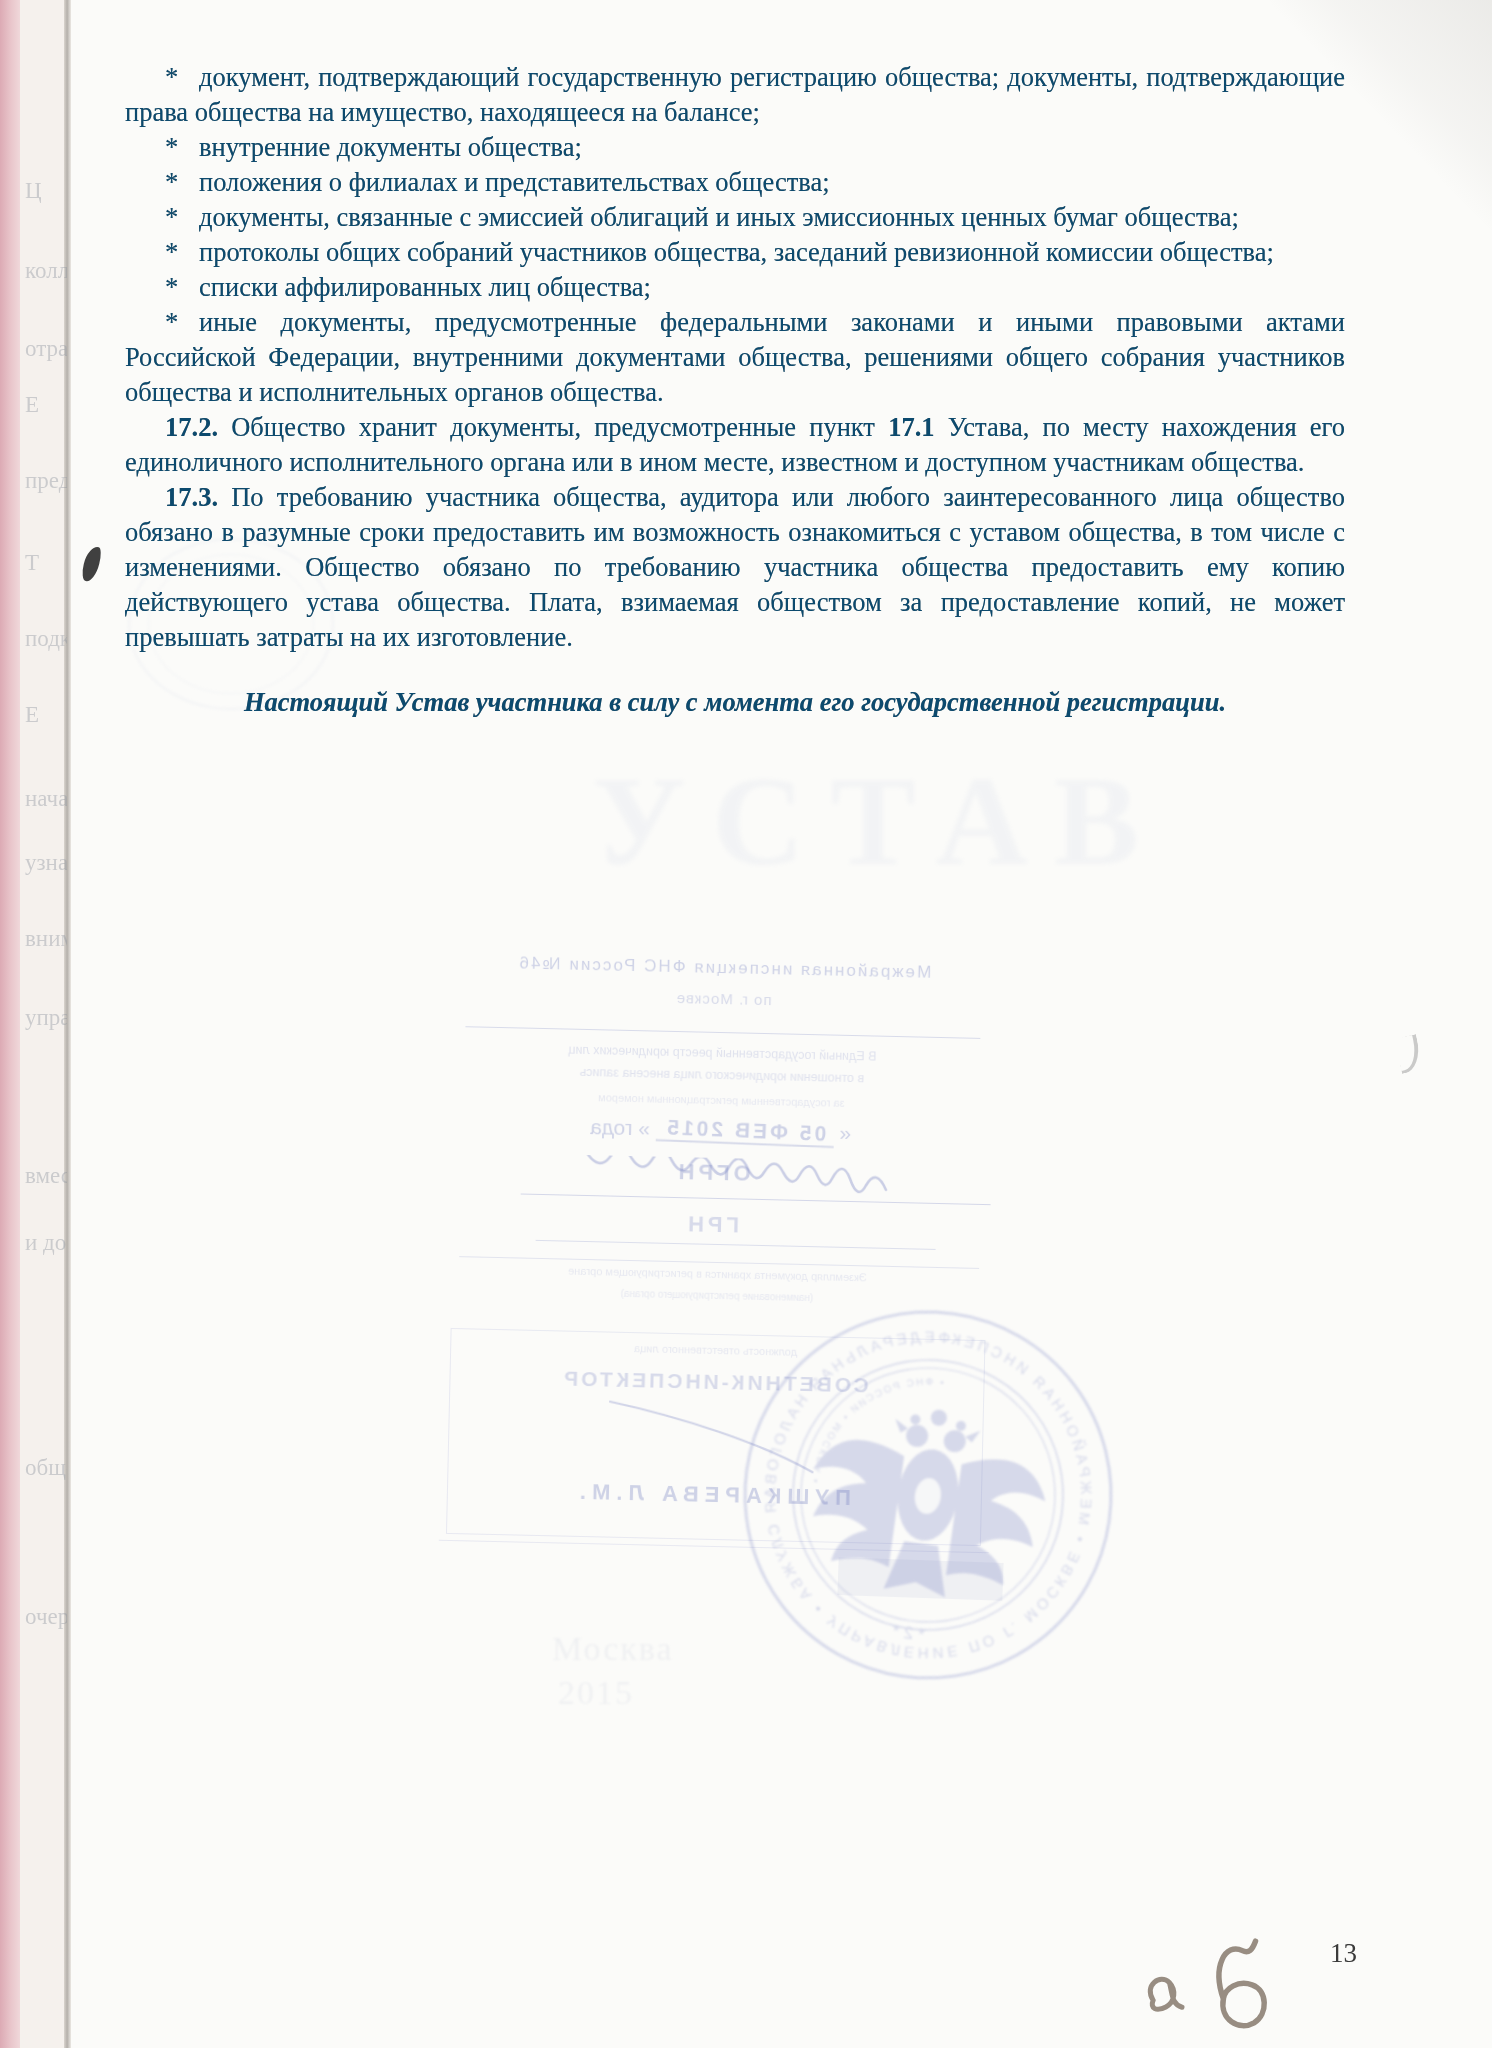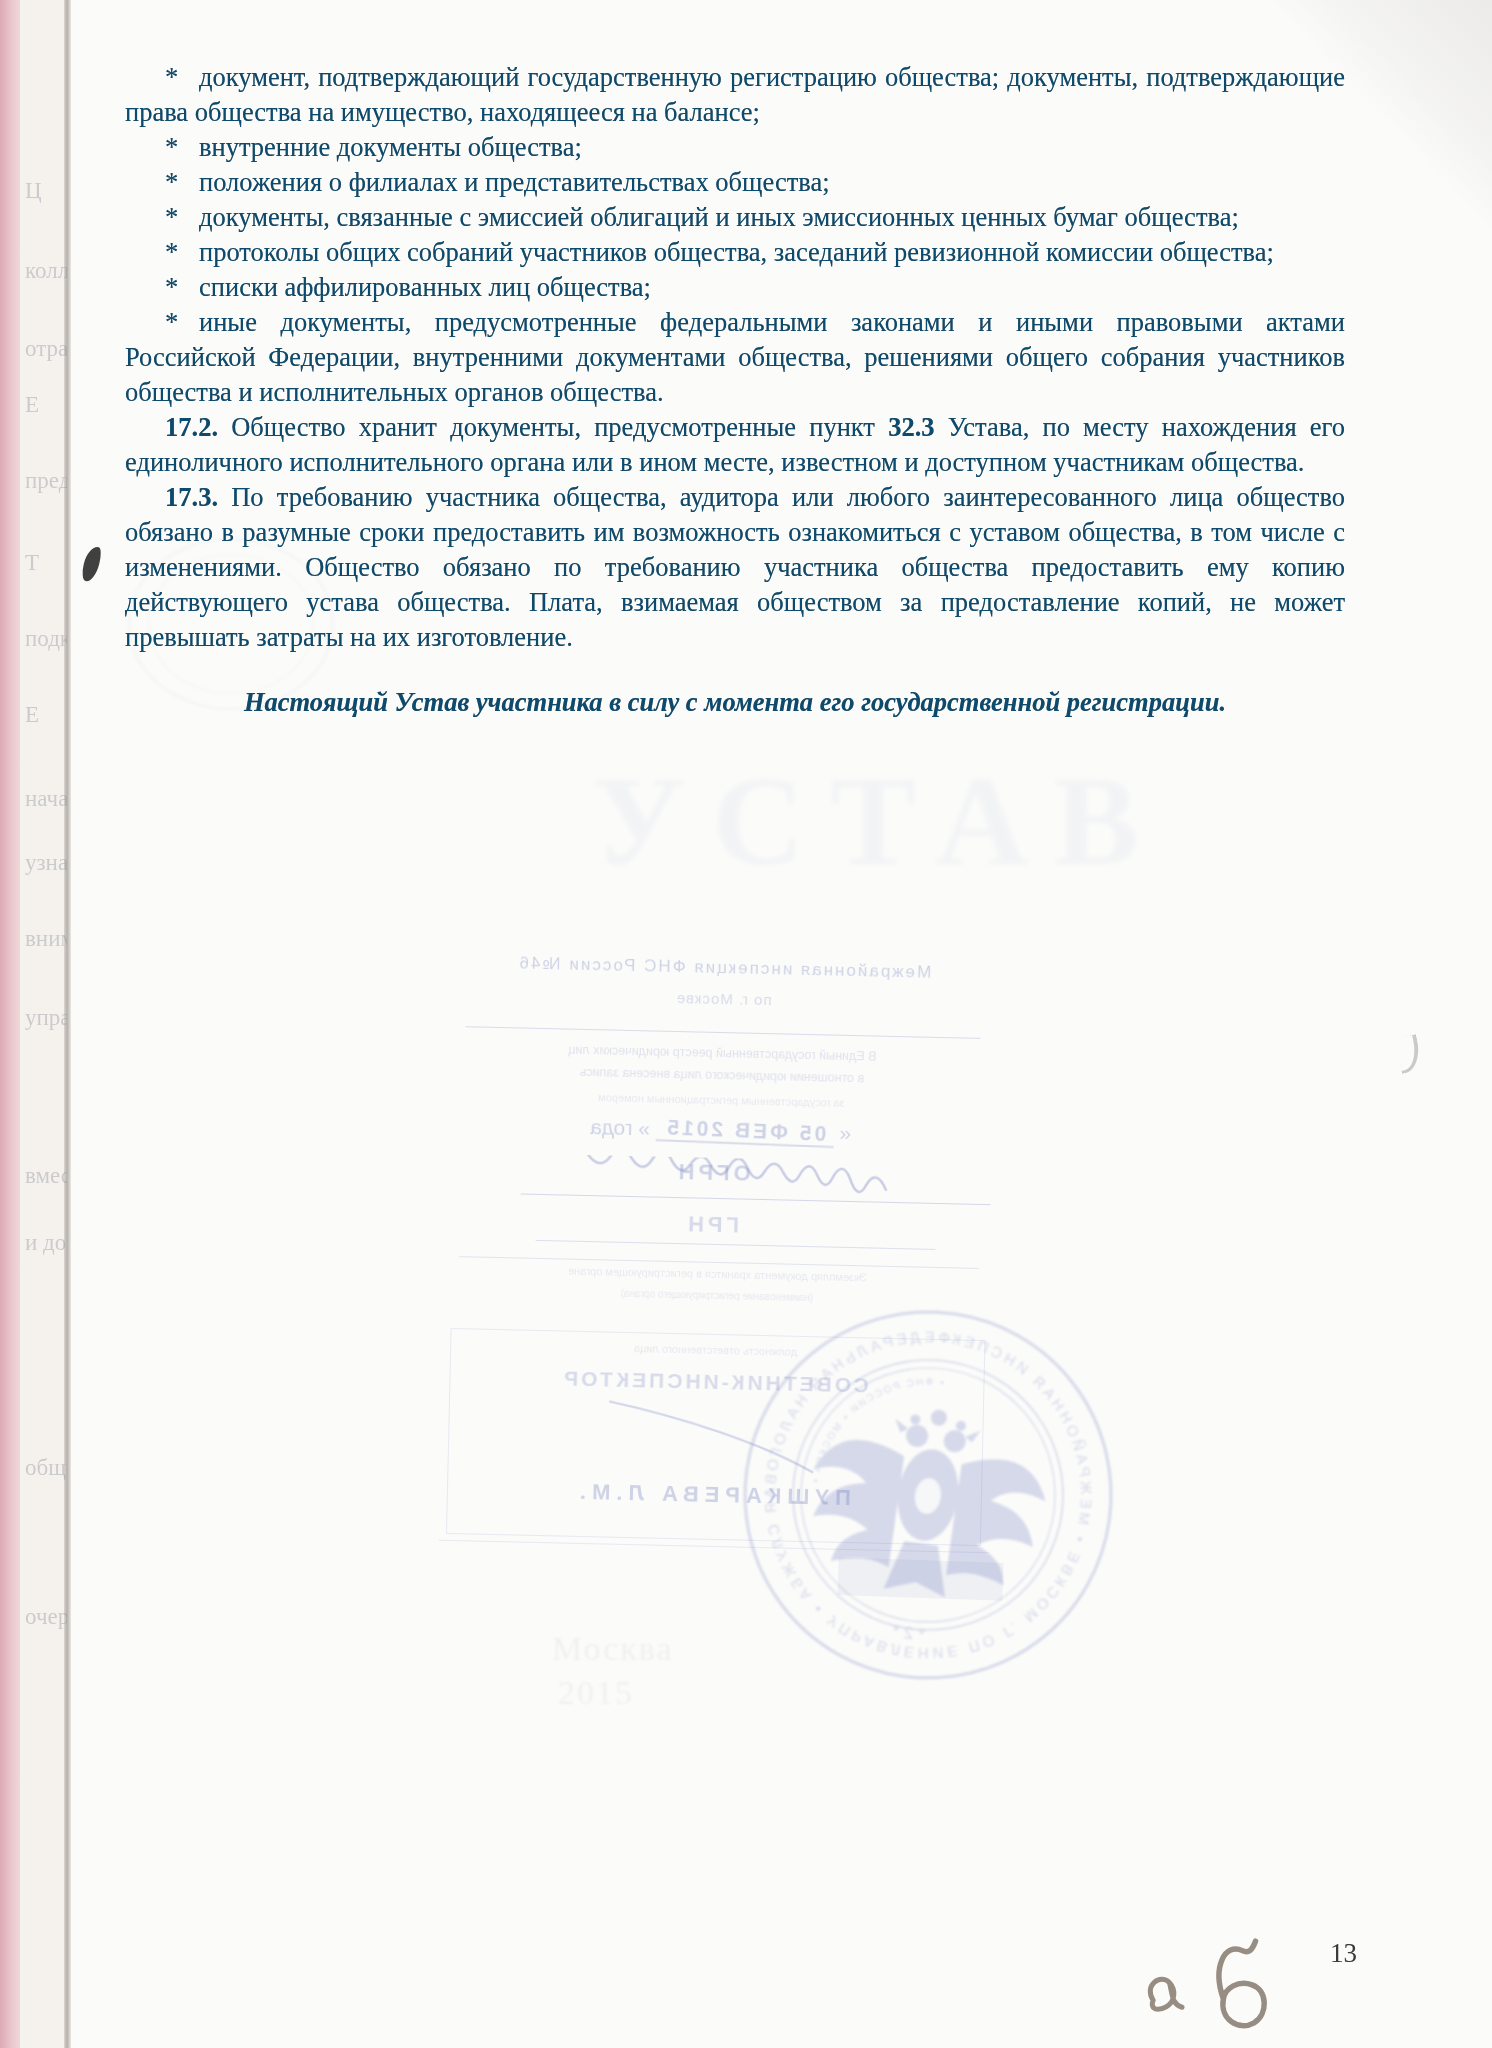--- a/index.html
+++ b/index.html
@@ -189,21 +189,21 @@
   </svg>
 
   <div class="text-block" data-name="charter-text-block">
     <p data-name="bullet-item"><span class="bm" data-name="bullet-marker">*</span><span data-name="bullet-text">документ, подтверждающий государственную регистрацию общества; документы, подтверждающие права общества на имущество, находящееся на балансе;</span></p>
     <p data-name="bullet-item"><span class="bm" data-name="bullet-marker">*</span><span data-name="bullet-text">внутренние документы общества;</span></p>
     <p data-name="bullet-item"><span class="bm" data-name="bullet-marker">*</span><span data-name="bullet-text">положения о филиалах и представительствах общества;</span></p>
     <p data-name="bullet-item"><span class="bm" data-name="bullet-marker">*</span><span data-name="bullet-text">документы, связанные с эмиссией облигаций и иных эмиссионных ценных бумаг общества;</span></p>
     <p data-name="bullet-item"><span class="bm" data-name="bullet-marker">*</span><span data-name="bullet-text">протоколы общих собраний участников общества, заседаний ревизионной комиссии общества;</span></p>
     <p data-name="bullet-item"><span class="bm" data-name="bullet-marker">*</span><span data-name="bullet-text">списки аффилированных лиц общества;</span></p>
     <p data-name="bullet-item"><span class="bm" data-name="bullet-marker">*</span><span data-name="bullet-text">иные документы, предусмотренные федеральными законами и иными правовыми актами Российской Федерации, внутренними документами общества, решениями общего собрания участников общества и исполнительных органов общества.</span></p>
-    <p data-name="section-17-2"><b data-name="section-number">17.2.</b><span data-name="section-text"> Общество хранит документы, предусмотренные пункт </span><b data-name="section-ref">32.3</b><span data-name="section-text"> Устава, по месту нахождения его единоличного исполнительного органа или в ином месте, известном и доступном участникам общества.</span></p>
+    <p data-name="section-17-2"><b data-name="section-number">17.2.</b><span data-name="section-text"> Общество хранит документы, предусмотренные пункт </span><b data-name="section-ref">17.1</b><span data-name="section-text"> Устава, по месту нахождения его единоличного исполнительного органа или в ином месте, известном и доступном участникам общества.</span></p>
     <p data-name="section-17-3"><b data-name="section-number">17.3.</b><span data-name="section-text"> По требованию участника общества, аудитора или любого заинтересованного лица общество обязано в разумные сроки предоставить им возможность ознакомиться с уставом общества, в том числе с изменениями. Общество обязано по требованию участника общества предоставить ему копию действующего устава общества. Плата, взимаемая обществом за предоставление копий, не может превышать затраты на их изготовление.</span></p>
     <p class="closing" data-name="closing-statement">Настоящий Устав участника в силу с момента его государственной регистрации.</p>
   </div>
 
   <div class="ink-blob" data-name="ink-blot-mark"></div>
   <div class="curl-mark" data-name="pencil-curl-mark"></div>
   <div class="page-num" data-name="page-number">13</div>
   <svg class="initials" width="180" height="105" viewBox="0 0 180 105" data-name="handwritten-initials">
     <path d="M30 60 C22 44 40 34 48 44 C54 52 52 64 42 68 C32 72 26 68 30 60 M48 44 C50 56 48 66 58 70" fill="none" stroke="#8e8276" stroke-width="5" stroke-linecap="round"></path>
     <path d="M100 66 C92 32 108 10 124 20 C130 24 134 20 138 12 M100 66 C94 86 112 100 128 93 C143 86 145 62 130 55 C117 49 103 55 100 66" fill="none" stroke="#8e8276" stroke-width="5.5" stroke-linecap="round"></path>

